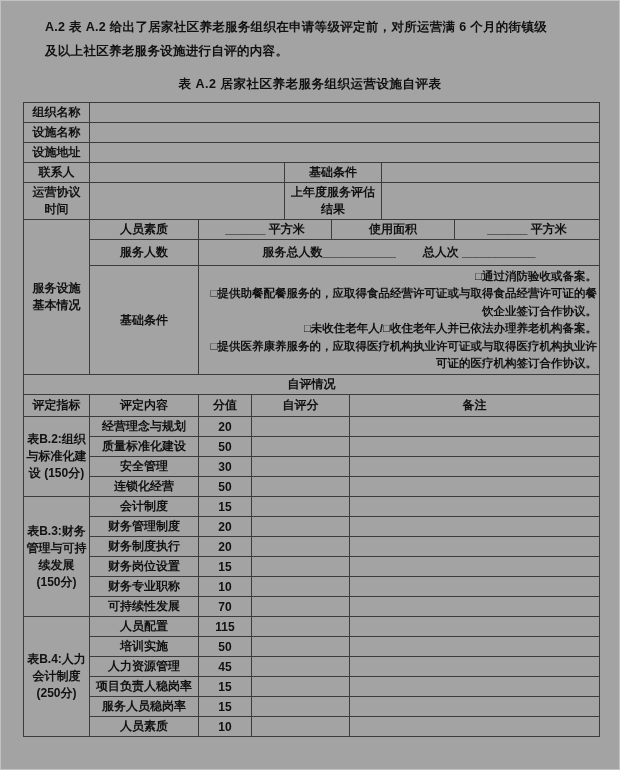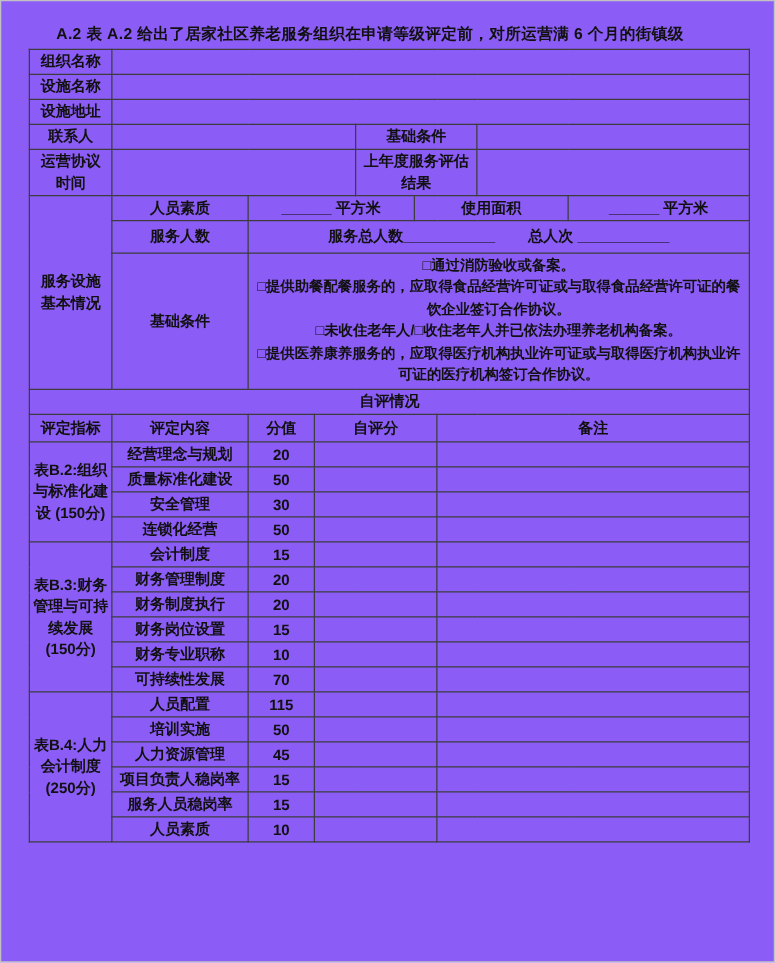--- a/index.html
+++ b/index.html
@@ -4,21 +4,21 @@
 <style>
   * { margin:0; padding:0; box-sizing:border-box; }
   html,body { background:#fff; }
   body {
     width:620px; height:770px;
     font-family:"Liberation Sans", sans-serif;
     color:#111;
   }
   .page {
     width:620px; height:770px;
-    background:#8b5cf6;
+    background:#a3a3a3;
     border:1px solid #c2c2c2;
     padding:10px 22px 0 22px;
     overflow:hidden;
   }
   .intro {
     margin:4px 0 0 22px;
     font-size:12.5px;
     font-weight:bold;
     line-height:24px;
     letter-spacing:0.3px;
@@ -42,40 +42,42 @@
     text-align:center;
     vertical-align:middle;
     padding:1px 2px;
     overflow:hidden;
   }
   td.left { text-align:left; padding-left:7px; }
   td.pl  { white-space:pre-line; }
   td.prewrap { white-space:pre-wrap; }
   .conds { padding:2px 4px 2px 1px; }
   .conds div {
-    text-align:center;
+    text-align:right;
     font-size:11.5px;
     line-height:17.5px;
   }
   tr.r18 td { height:18px; }
   tr.r39 td { height:27px; }
   tr.r26 td { height:26px; }
   tr.r109 td { height:109px; }
   tr.r22 td { height:22px; }
   tr.r19 td { height:19px; }
 </style>
 </head>
 <body>
 
 <div class="page">
 
   <div class="intro">
     <div>A.2  表 A.2 给出了居家社区养老服务组织在申请等级评定前，对所运营满 6 个月的街镇级</div>
+    <div>及以上社区养老服务设施进行自评的内容。</div>
   </div>
 
+  <div class="table-title">表 A.2  居家社区养老服务组织运营设施自评表</div>
 
   <table class="main">
     <colgroup>
       <col style="width:66px">
         <col style="width:109px">
         <col style="width:53px">
       <col style="width:33px">
         <col style="width:47px">
         <col style="width:18px">
       <col style="width:32px">

